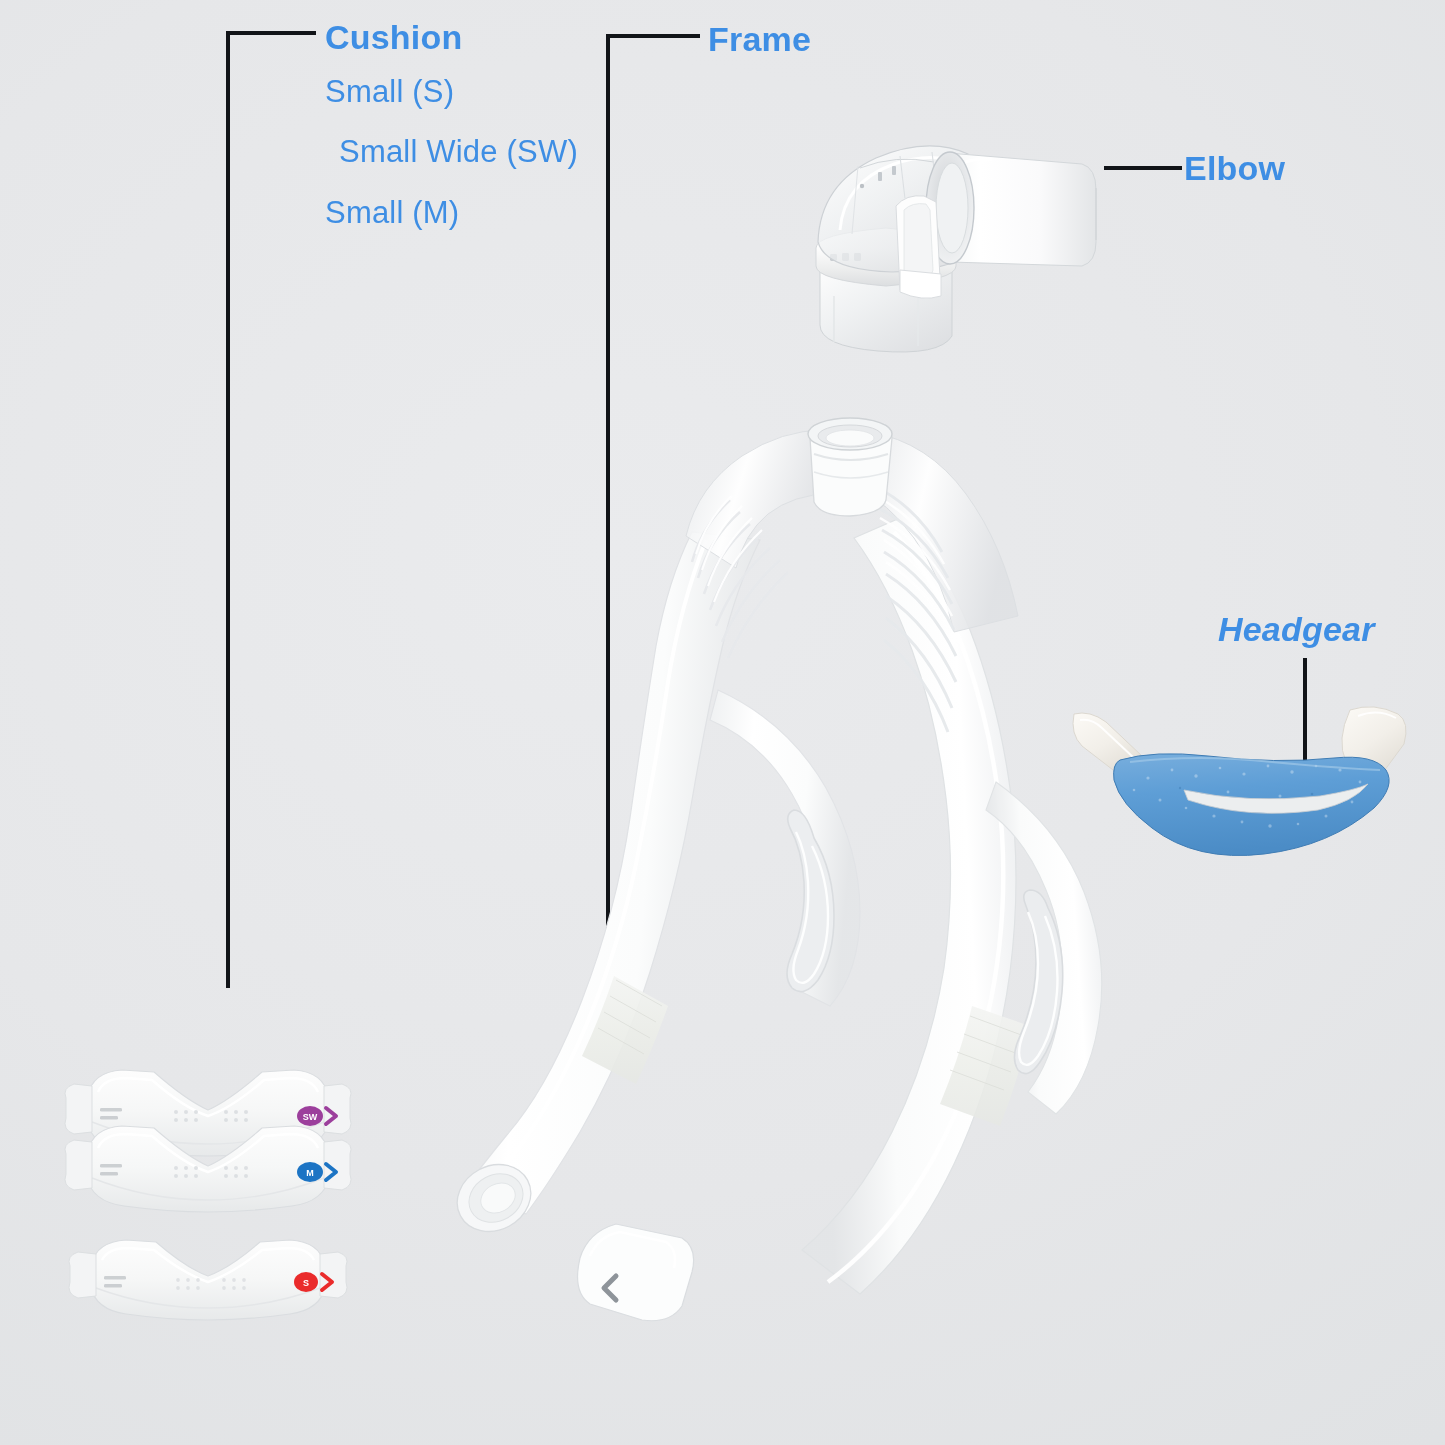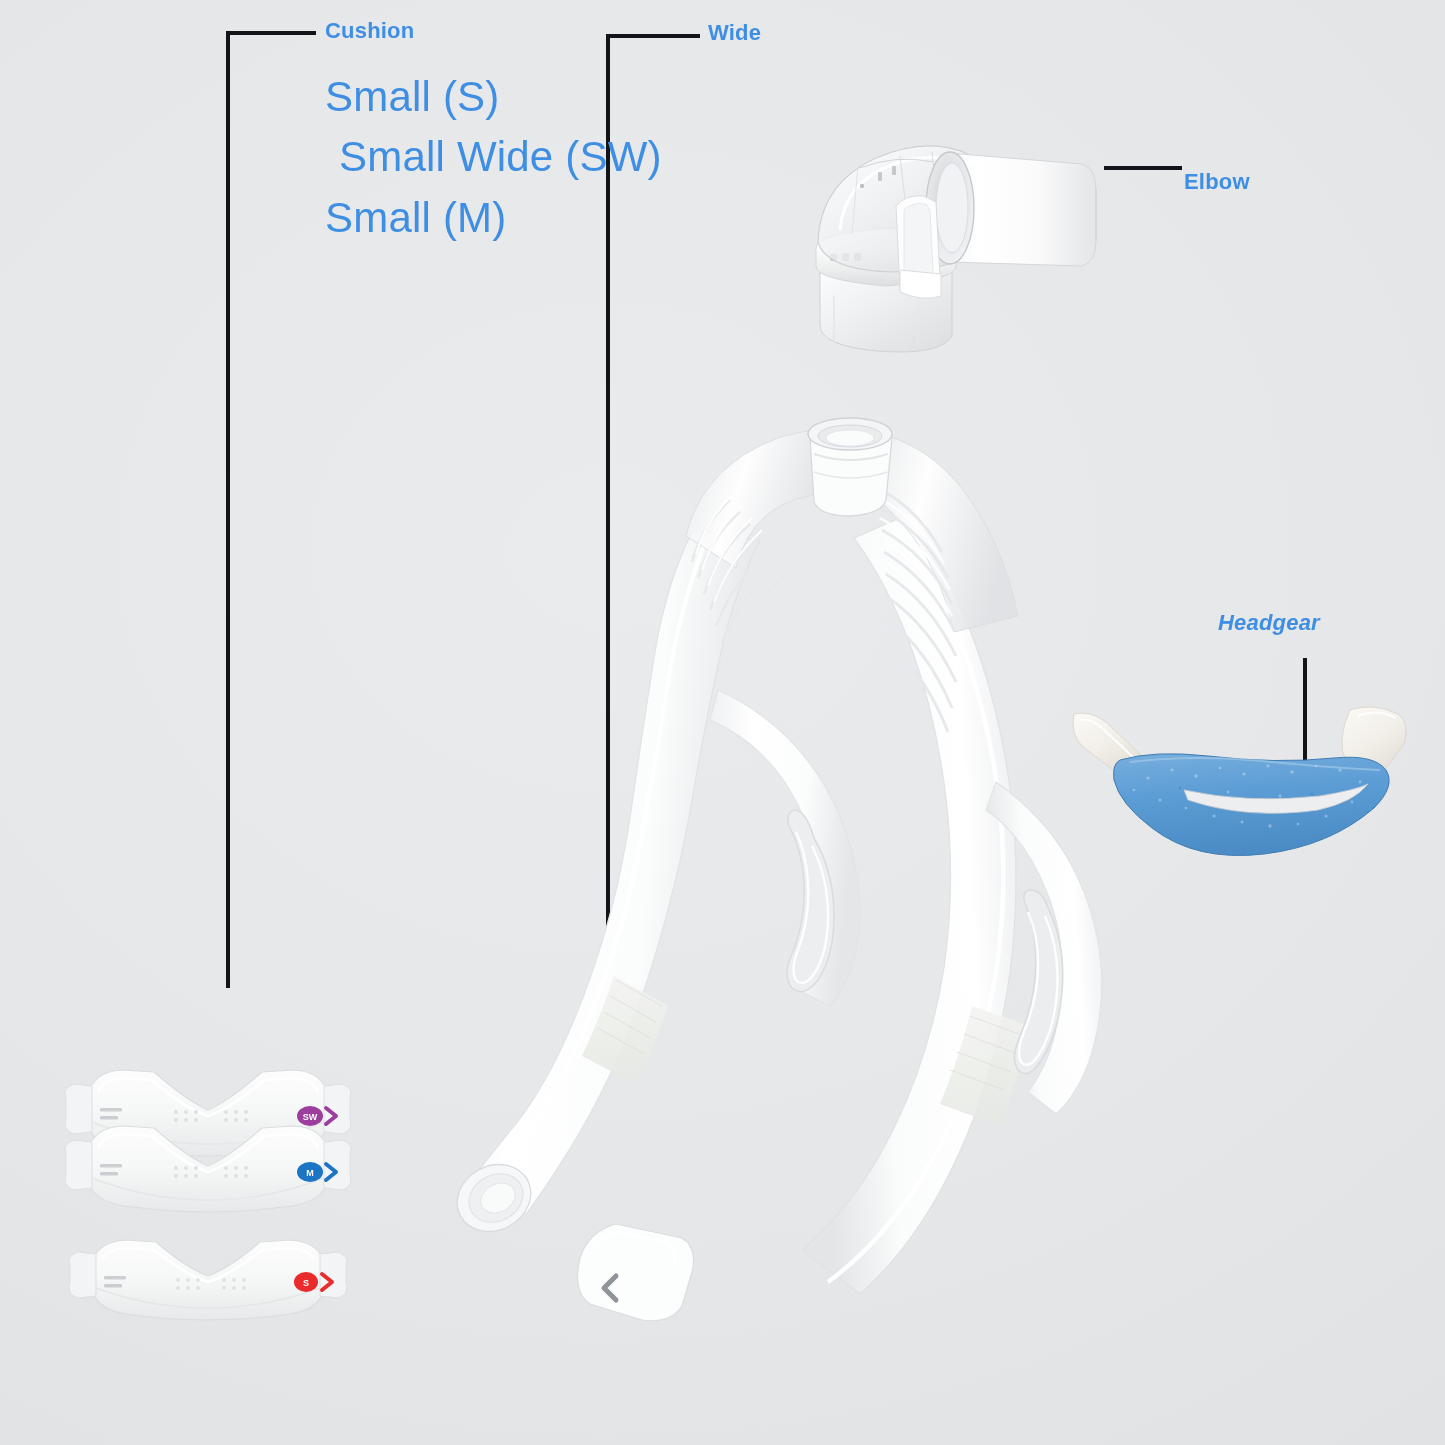--- a/index.html
+++ b/index.html
@@ -22,26 +22,26 @@
 
   
   .lbl {
     position: absolute;
     color: #3e8ee4;
     white-space: nowrap;
     line-height: 1;
   }
   .lbl.hdr {
     font-weight: bold;
-    font-size: 22px;
+    font-size: 34px;
     letter-spacing: 0.2px;
   }
   .lbl.sz {
     font-weight: normal;
-    font-size: 42px;
+    font-size: 31px;
     letter-spacing: 0.2px;
   }
 
   
   .leader {
     position: absolute;
     background: #111418;
   }
   .leader.v { width: 4px; }
   .leader.h { height: 4px; }
@@ -64,23 +64,23 @@
   <div class="leader h" style="left:1104px; top:166px; width:78px;"></div>
 
   <div class="leader v" style="left:1303px; top:658px; height:110px;"></div>
 
   <div class="lbl hdr" style="left:325px; top:20px;">Cushion</div>
 
   <div class="lbl sz" style="left:325px; top:76px;">Small (S)</div>
   <div class="lbl sz" style="left:339px; top:136px;">Small Wide (SW)</div>
   <div class="lbl sz" style="left:325px; top:197px;">Small (M)</div>
 
-  <div class="lbl hdr" style="left:708px; top:22px;">Wide</div>
-
-  <div class="lbl hdr" style="left:1184px; top:151px;margin-top:20px;">Elbow</div>
+  <div class="lbl hdr" style="left:708px; top:22px;">Frame</div>
+
+  <div class="lbl hdr" style="left:1184px; top:151px;">Elbow</div>
 
   <div class="lbl hdr" style="left:1218px; top:612px;font-style:italic;">Headgear</div>
 
   <div class="art" style="left:800px; top:110px; width:300px; height:250px;">
     <svg width="300" height="250" viewBox="0 0 300 250">
       <defs>
         <linearGradient id="cuffG" x1="0" y1="0" x2="0" y2="1">
           <stop offset="0%" stop-color="#ffffff"></stop>
           <stop offset="35%" stop-color="#fdfdfd"></stop>
           <stop offset="72%" stop-color="#eceded"></stop>

